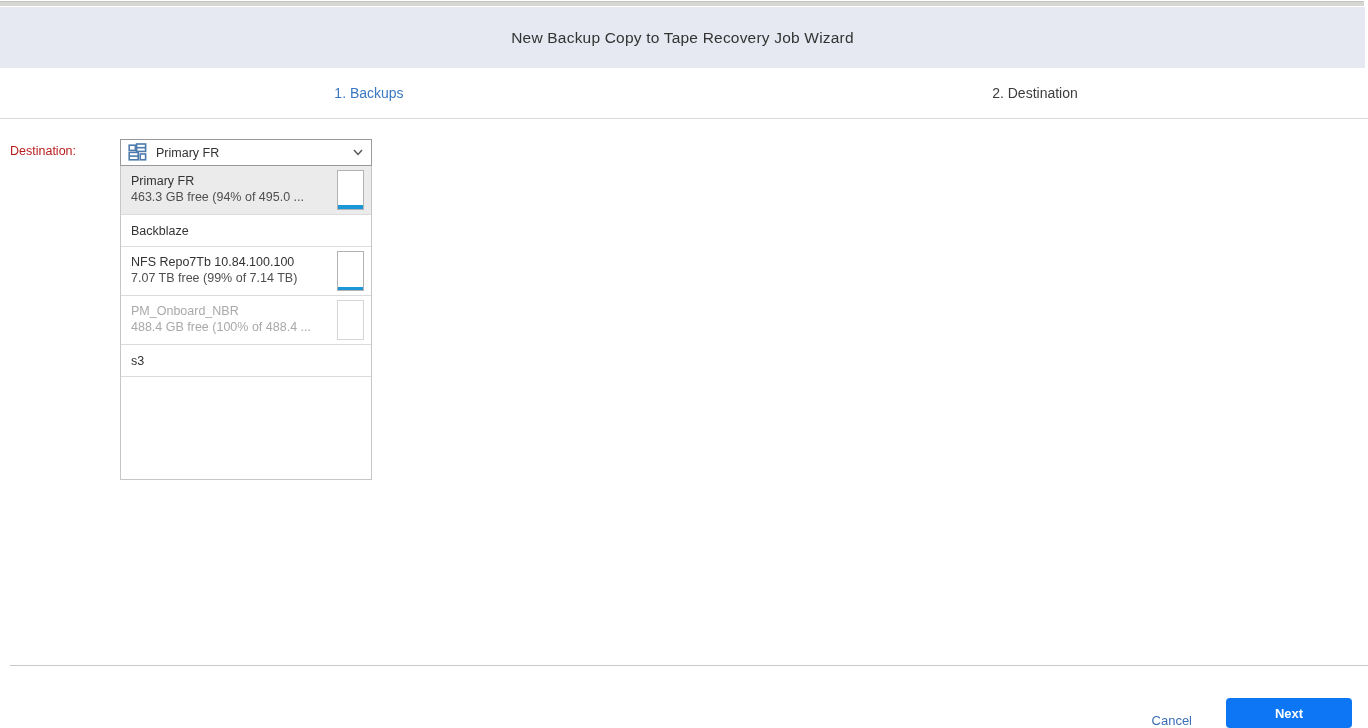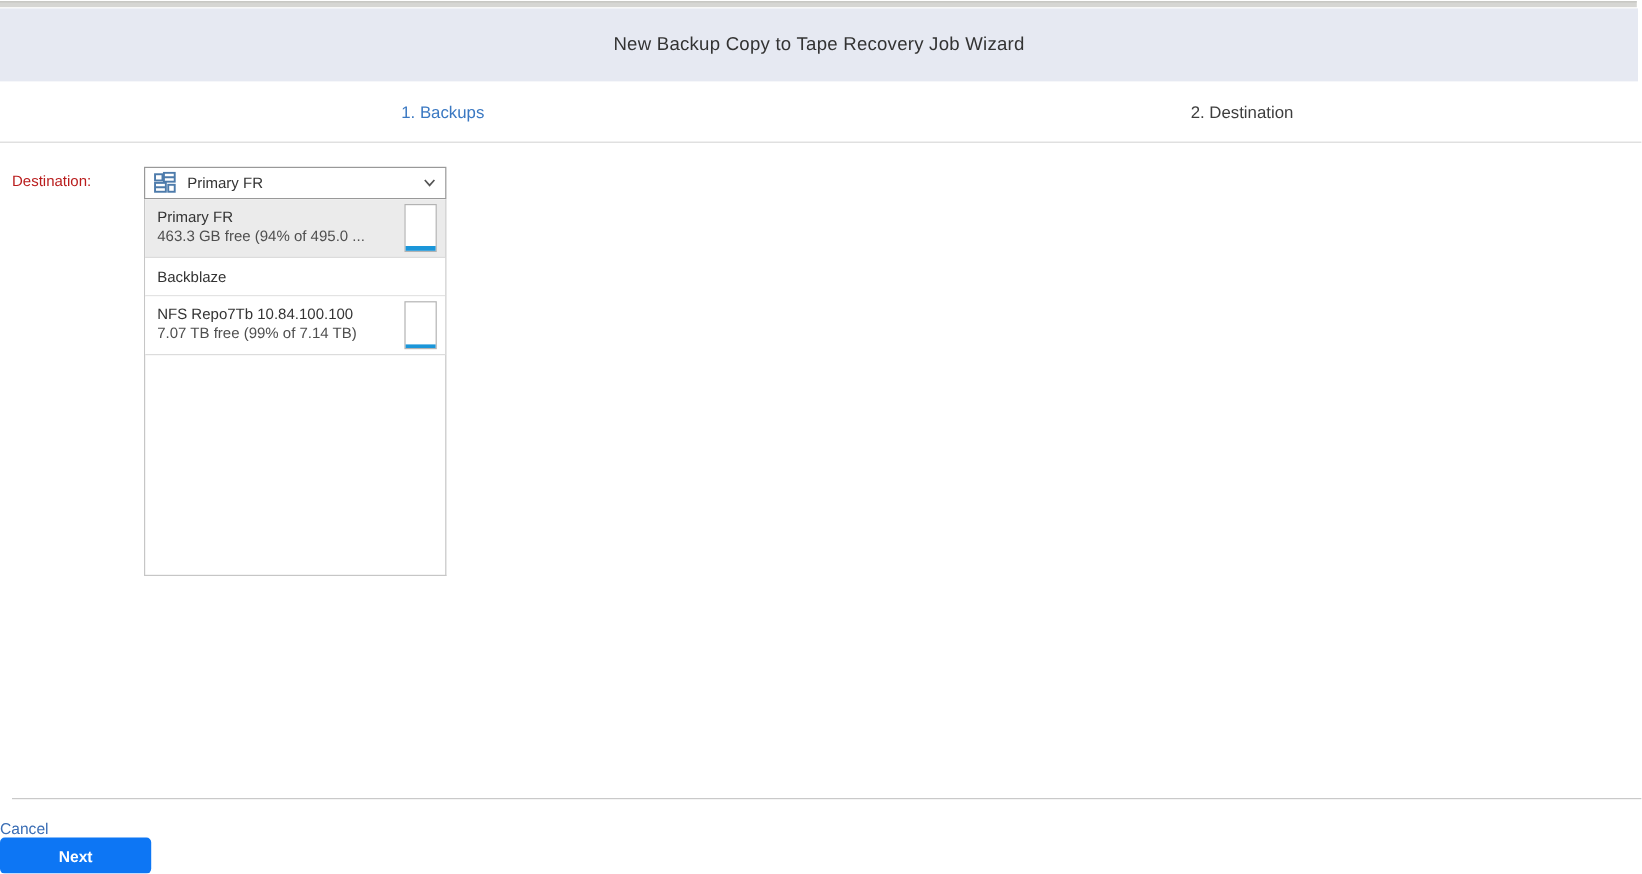--- a/index.html
+++ b/index.html
@@ -46,21 +46,21 @@
   .dd-item.disabled .dd-name, .dd-item.disabled .dd-detail { color:#a9a9a9; }
 
   .gauge { position:absolute; right:7px; top:50%; transform:translateY(-50%);
            width:27px; height:40px; background:#fff; border:1px solid #b3b3b3; }
   .gauge .fill { position:absolute; left:0; right:0; bottom:0; background:#1b96d9; }
   .dd-item.disabled .gauge { border-color:#d6d6d6; }
 
   
   .footer-sep { position:absolute; left:10px; right:0; top:665px; border-top:1px solid #c9c9c9; }
   .footer { position:absolute; left:0; right:0; top:666px; bottom:0;
-            display:flex; align-items:flex-start; justify-content:flex-end; padding-right:16px;flex-direction:column; }
+            display:flex; align-items:flex-end; justify-content:flex-end; padding-right:16px; }
   .cancel-link { font-size:13px; color:#3b6eb5; margin-right:34px; cursor:pointer; }
   .next-button { width:126px; height:30px; background:#0d76f4; color:#fff; border:none;
                  border-radius:4px; font-size:13px; font-weight:bold; cursor:pointer;
                  font-family:"Liberation Sans","DejaVu Sans",sans-serif; }
 </style>
 </head>
 <body>
 
 <div class="page">
 
@@ -109,21 +109,31 @@
     </div>
 
     <div class="dd-item two-line">
       <div class="dd-name">NFS Repo7Tb 10.84.100.100</div>
       <div class="dd-detail">7.07 TB free (99% of 7.14 TB)</div>
       <div class="gauge">
           <div class="fill" style="height:3px;"></div>
         </div>
     </div>
 
+    <div class="dd-item two-line disabled">
+      <div class="dd-name">PM_Onboard_NBR</div>
+      <div class="dd-detail">488.4 GB free (100% of 488.4 ...</div>
+      <div class="gauge">
+          <div class="fill" style="height:0;"></div>
+        </div>
+    </div>
 
+    <div class="dd-item">
+      <div class="dd-name" style="padding-top:2px;">s3</div>
+    </div>
 
   </div>
 
   <div class="footer-sep"></div>
 
   <div class="footer">
     <span class="cancel-link">Cancel</span>
     <button class="next-button">Next</button>
   </div>
 

